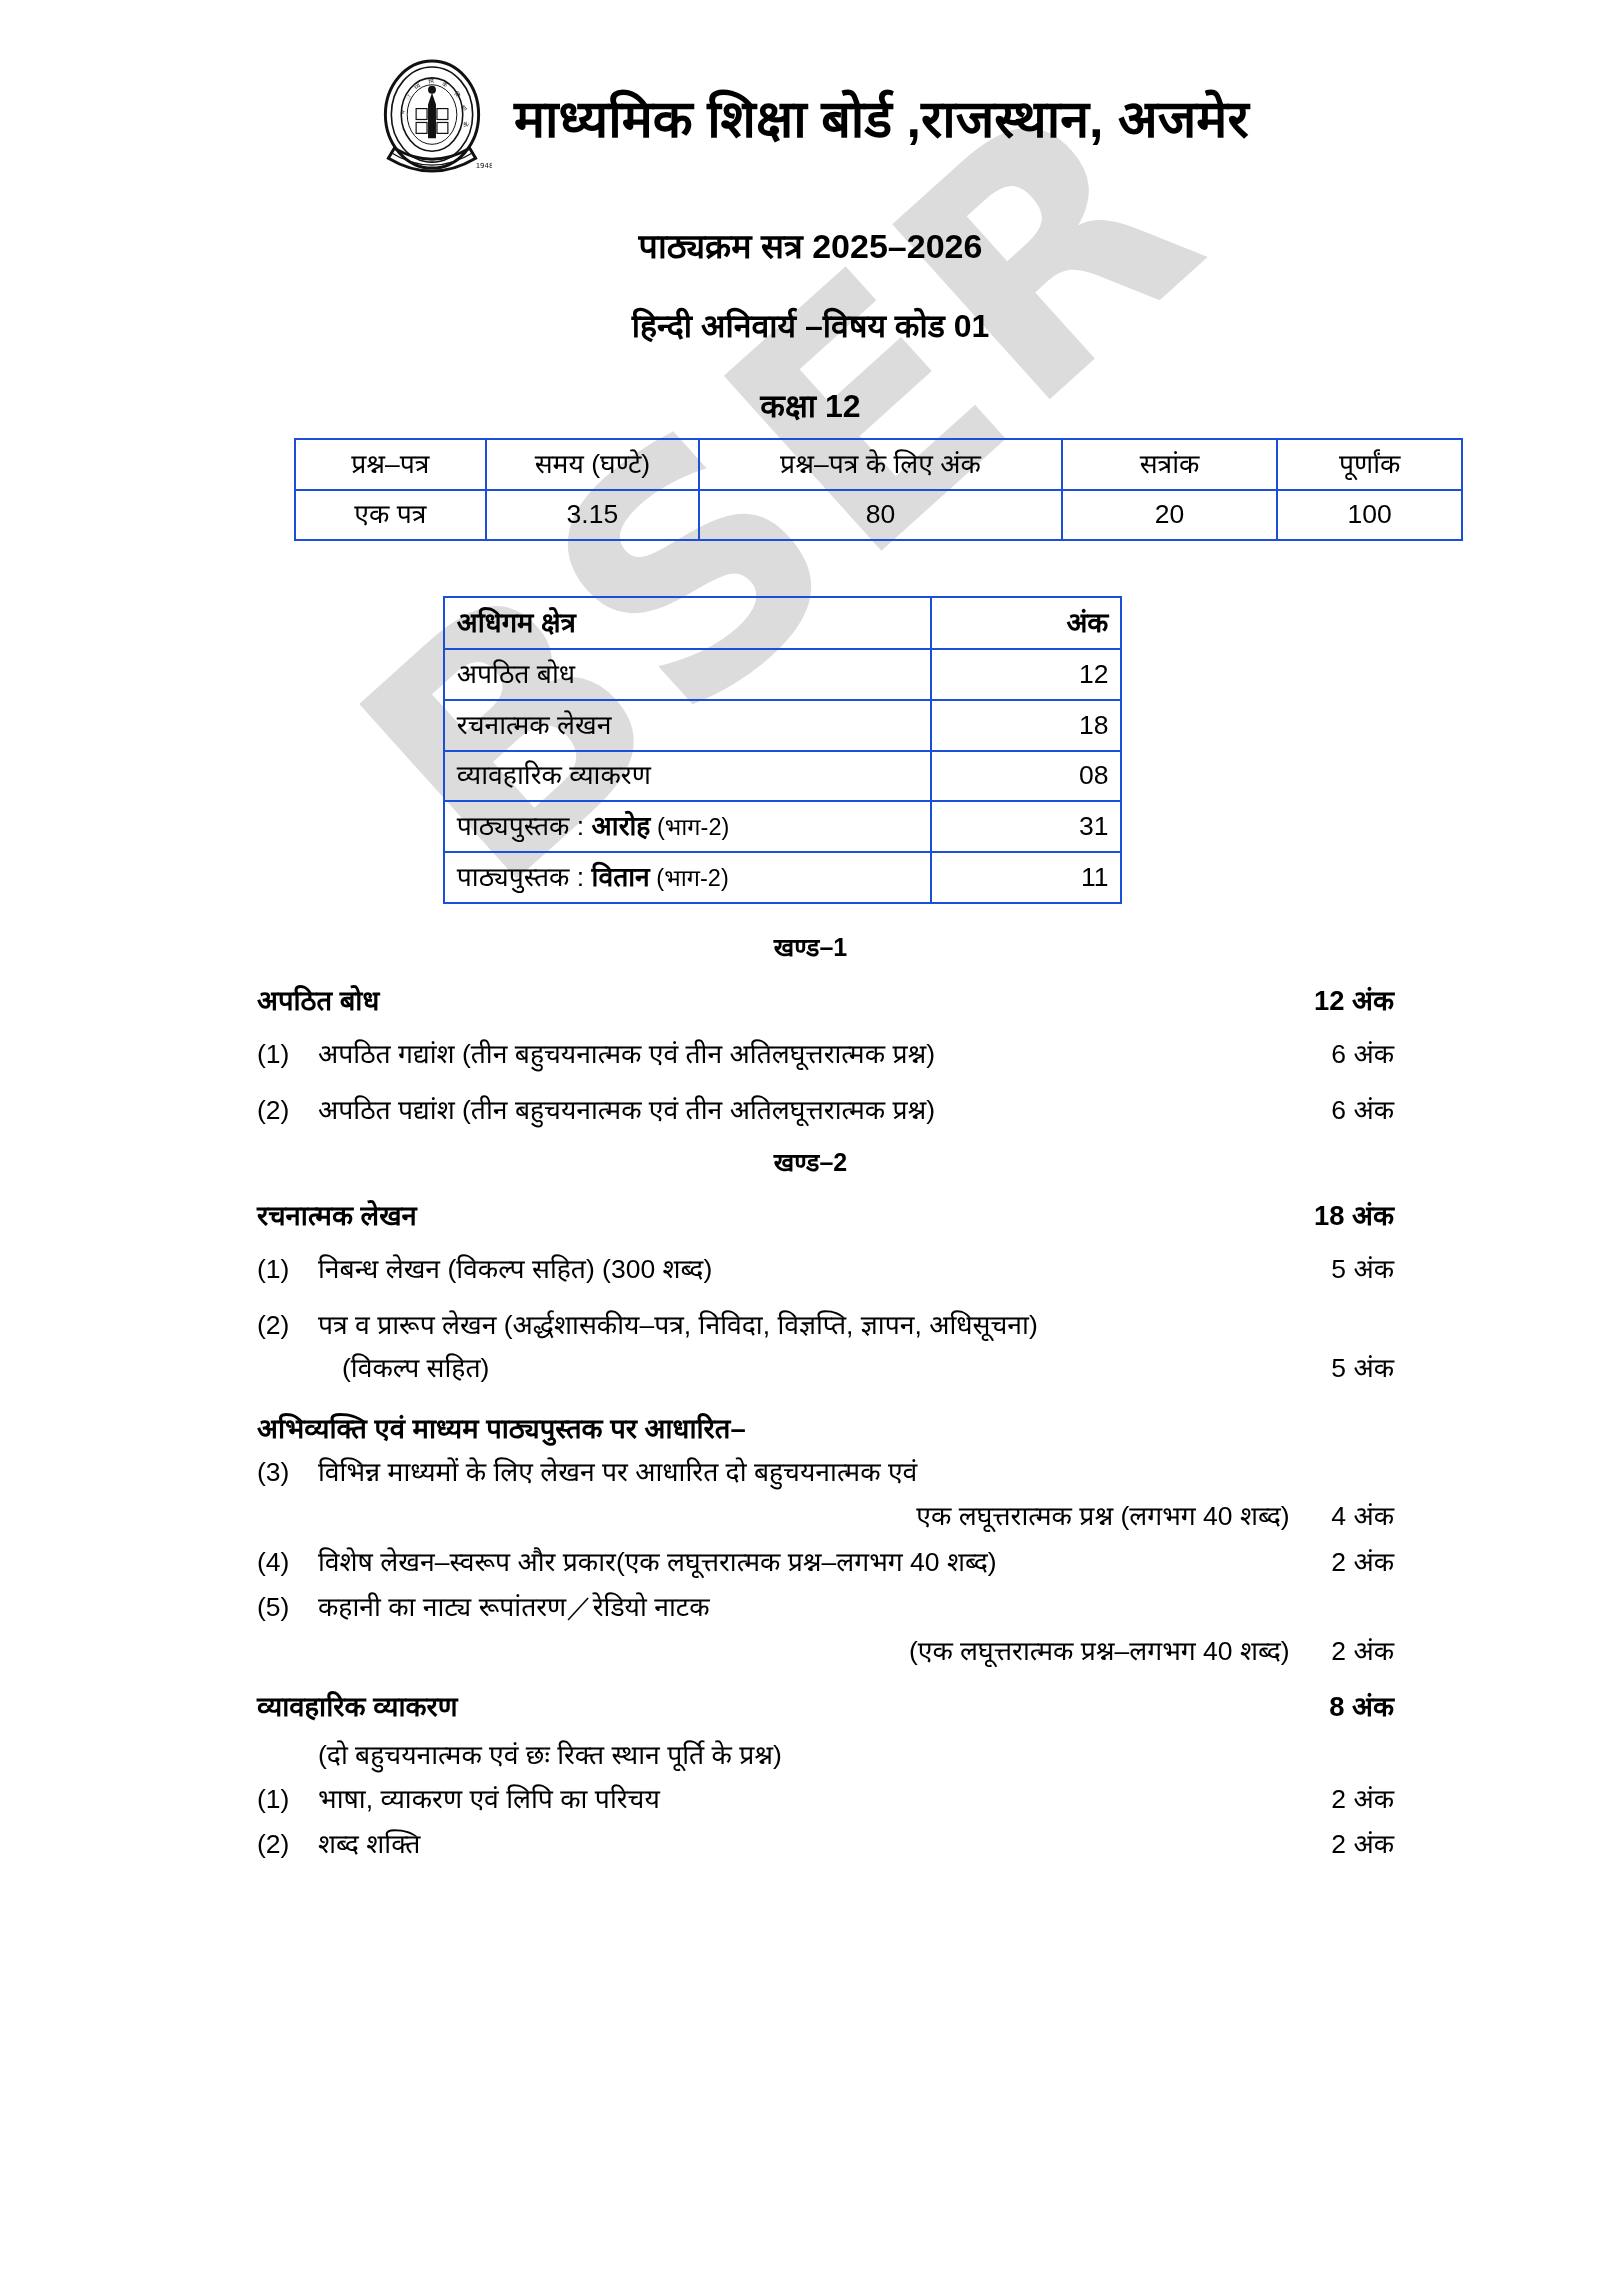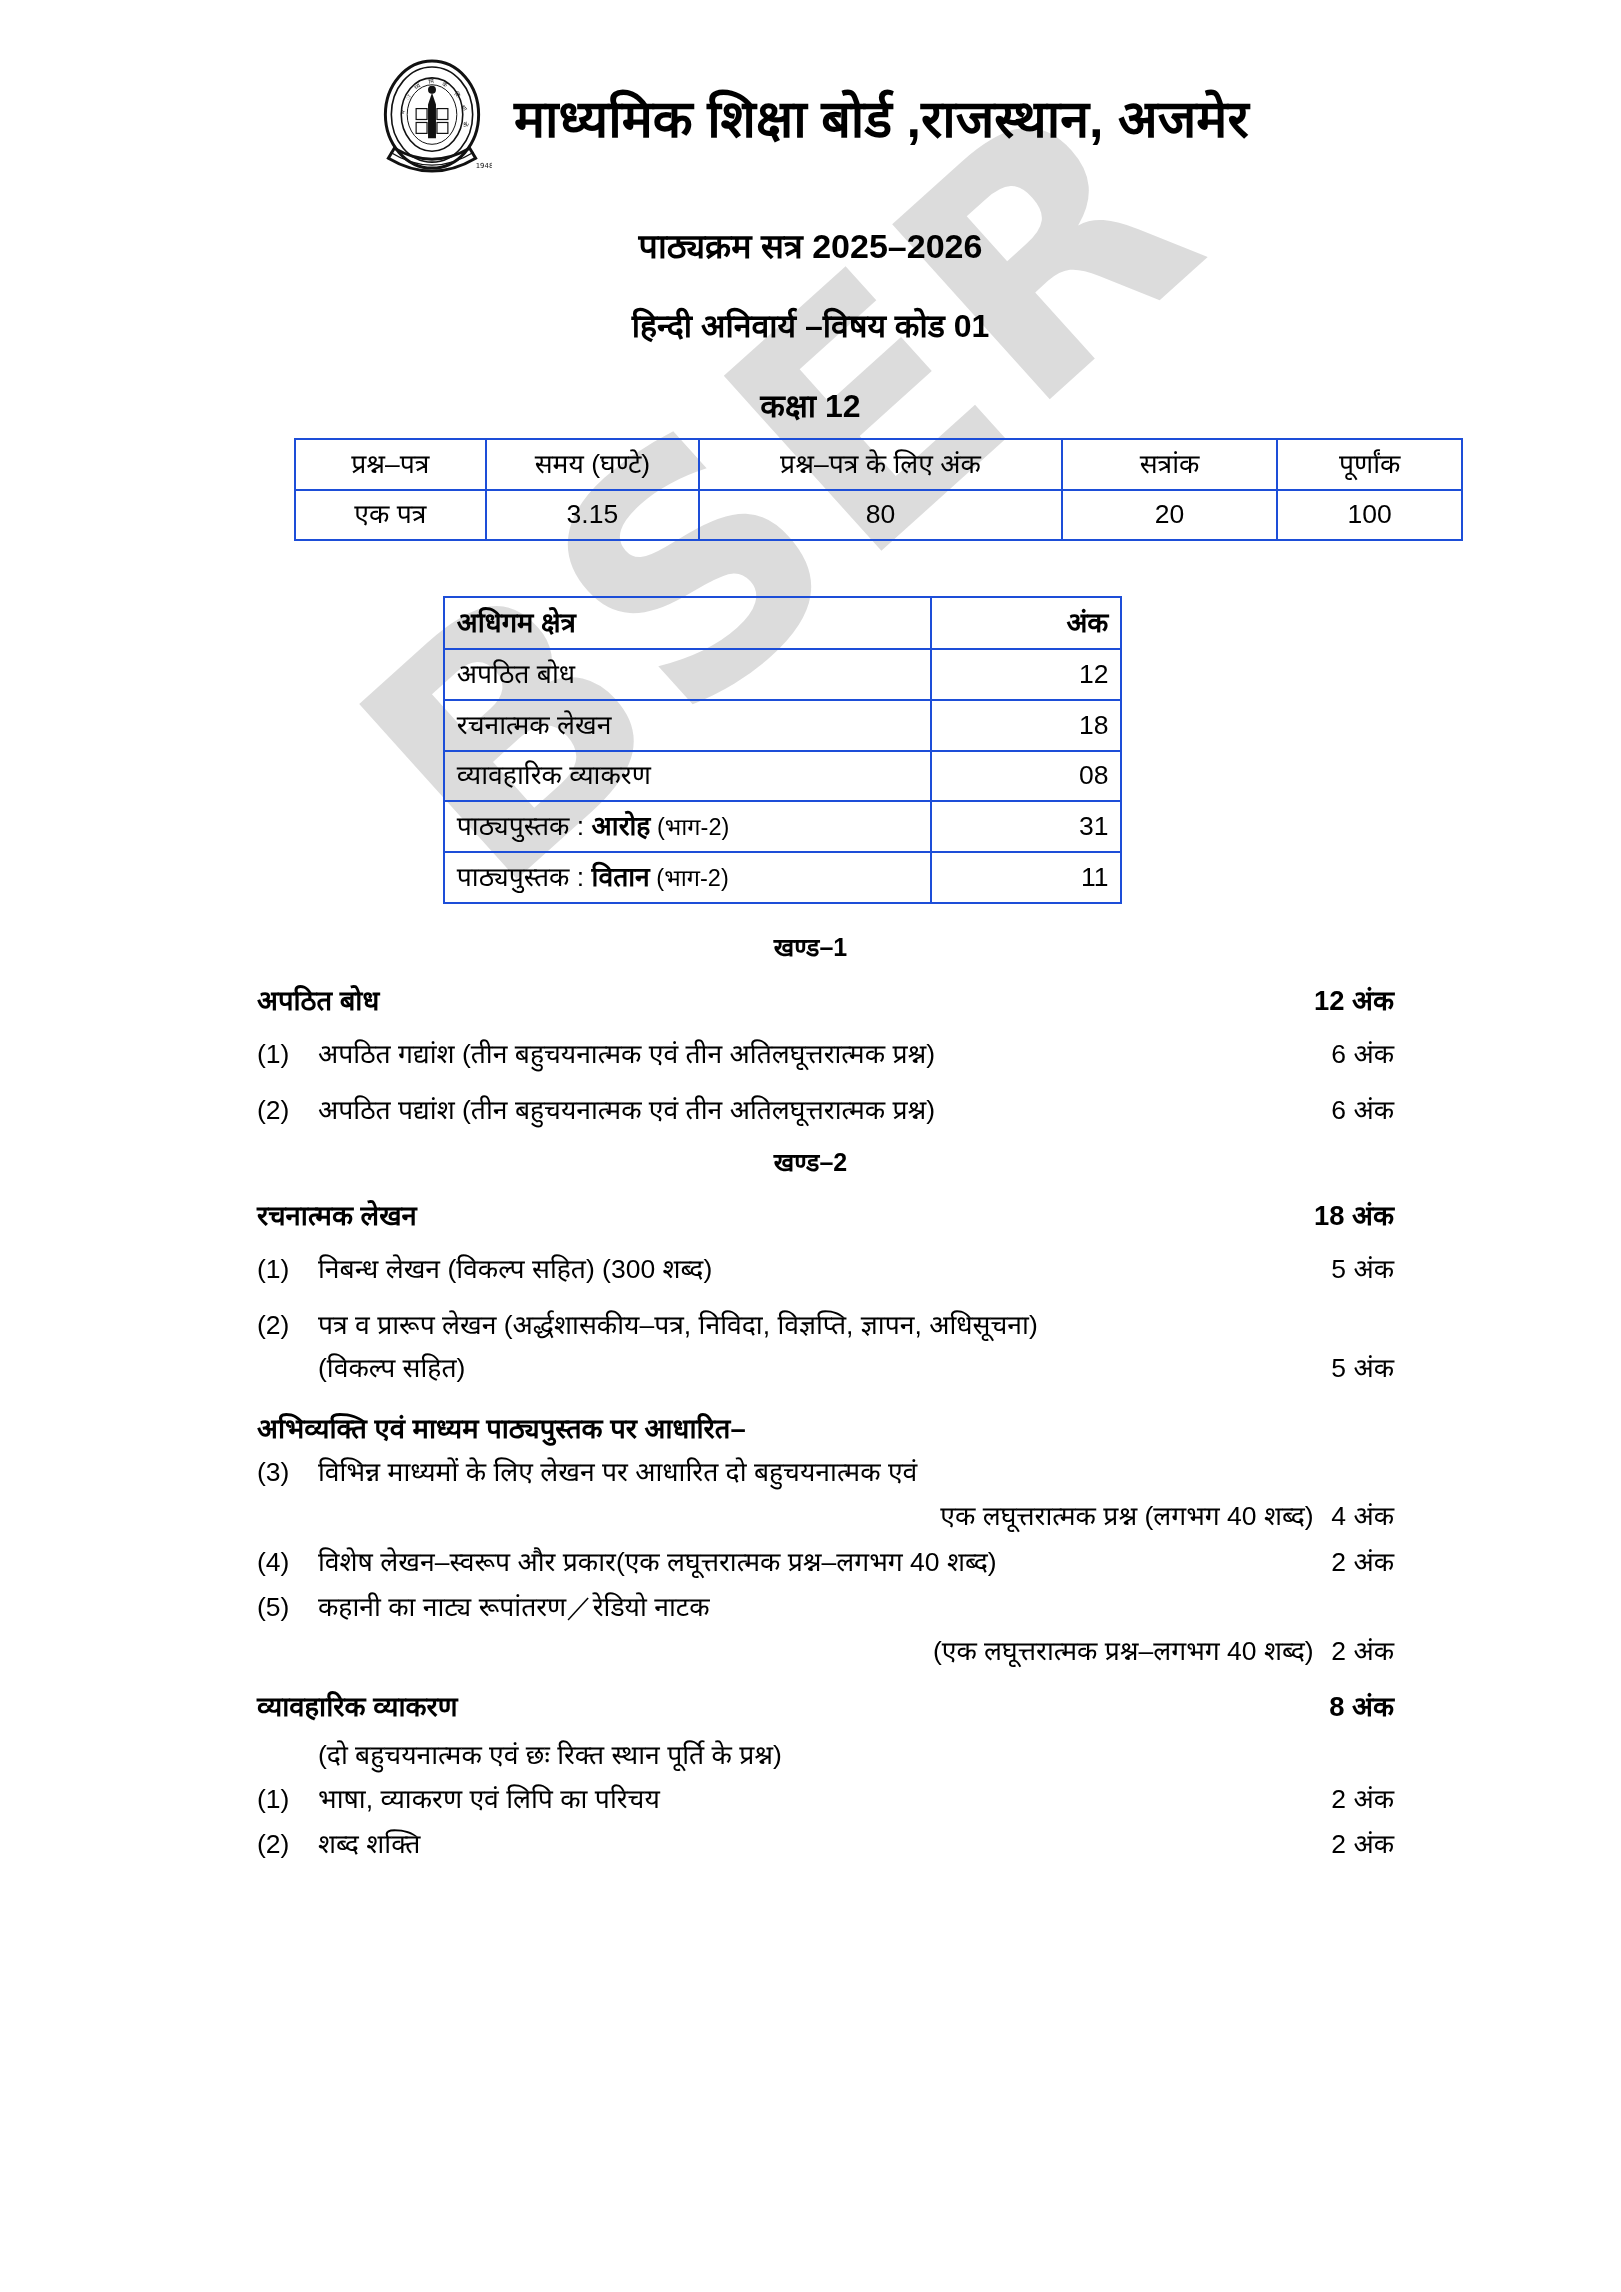--- a/index.html
+++ b/index.html
@@ -179,20 +179,21 @@
     padding-left: 17.6px;
   }
   .item.tight { margin-top: 9.8px; }
 
   .cont-line {
     display: flex;
     align-items: baseline;
     font-size: 26.5px;
     margin-top: 7.8px;
     line-height: 1.35;
+    gap: 24px;
   }
   .cont-line .sp { flex: 1 1 auto; }
   .cont-line .ind { flex: 0 0 61px; }
   .cont-line .mk { flex: 0 0 auto; white-space: nowrap; padding-left: 17.6px; }
   .cont-line .rt { text-align: right; }
 
   .subhead {
     font-size: 27.4px;
     font-weight: bold;
     margin-top: 21.6px;

